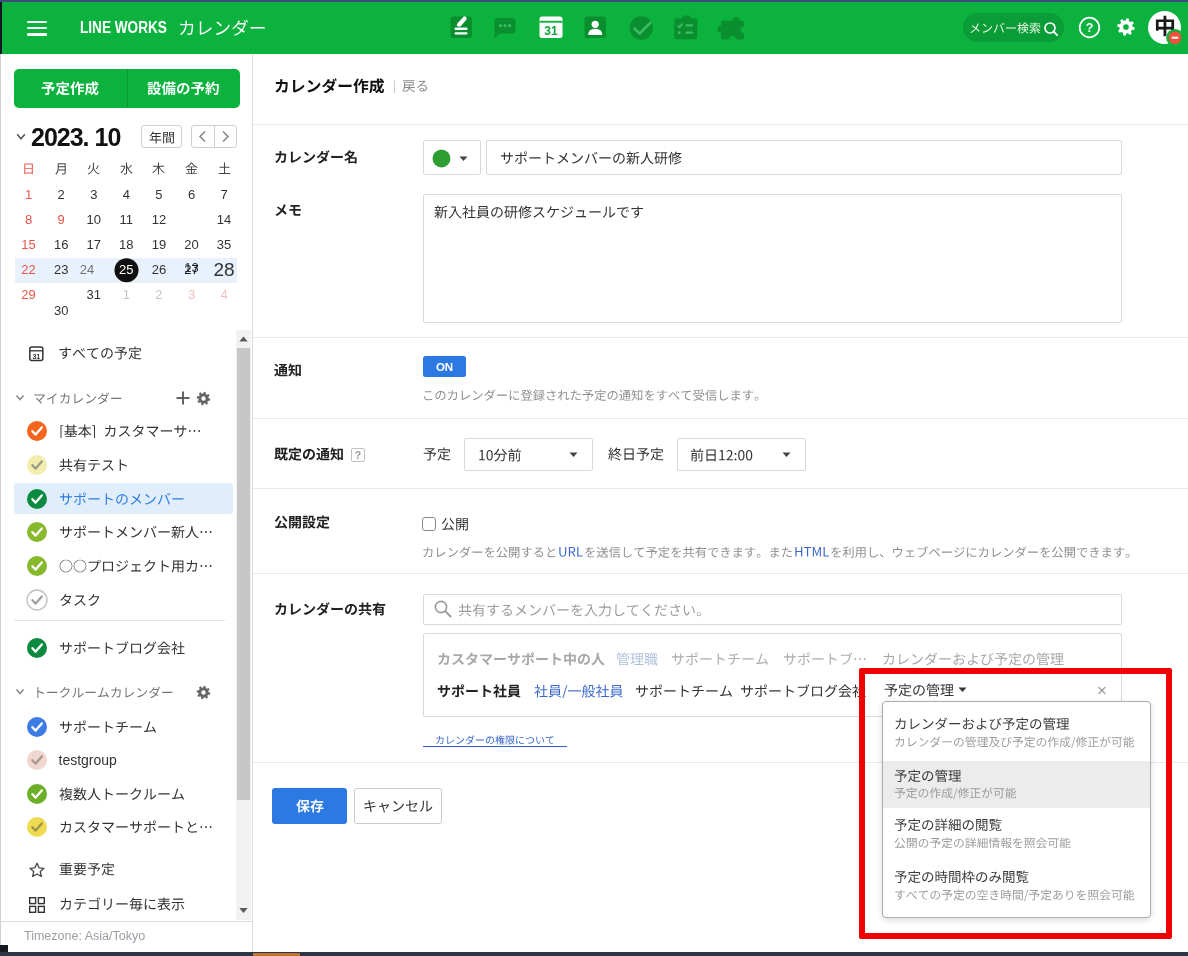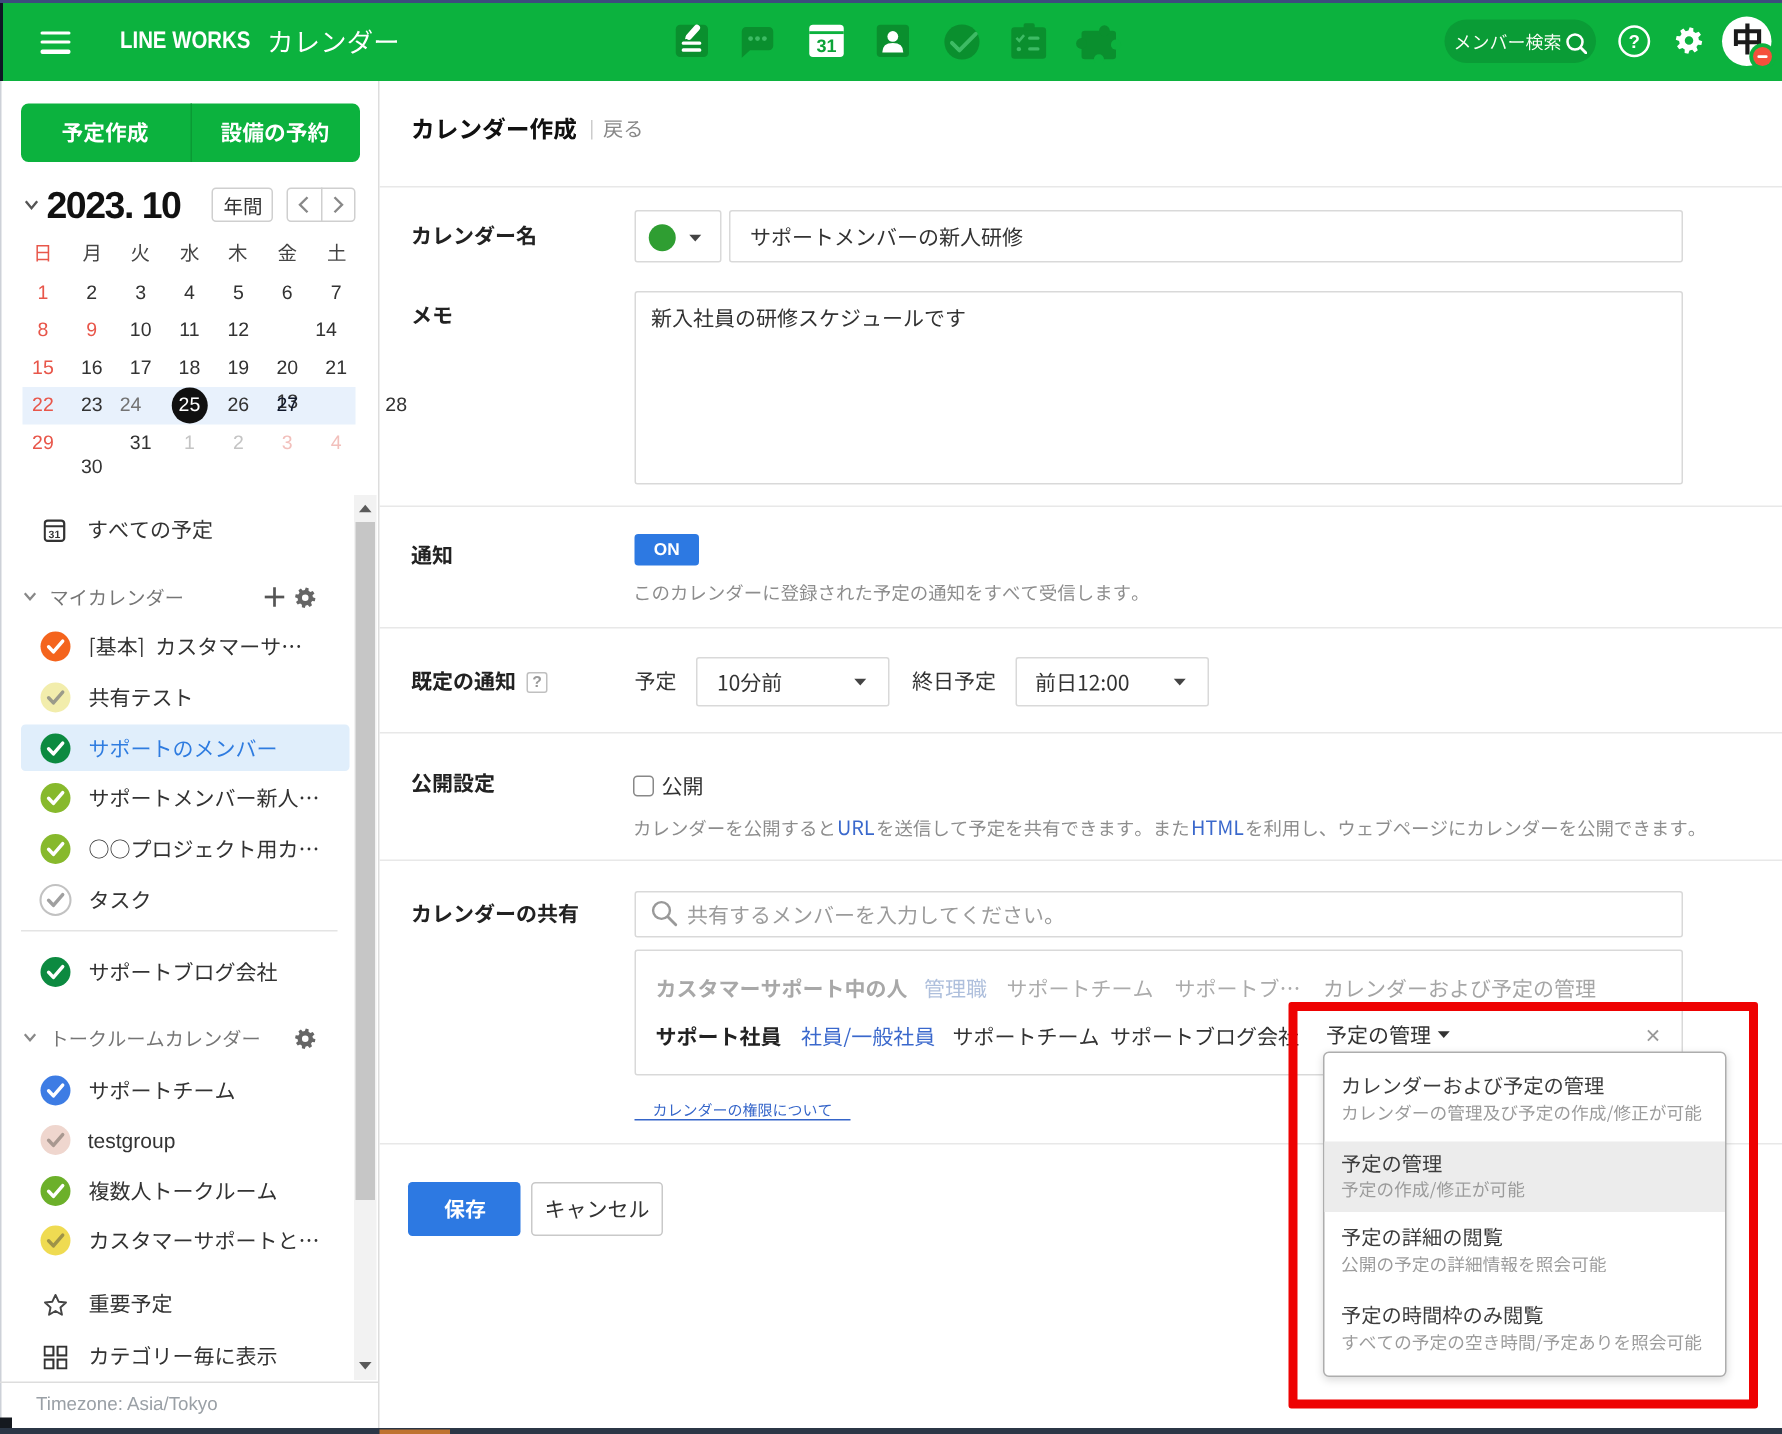--- a/index.html
+++ b/index.html
@@ -348,35 +348,35 @@
 <div style="left:112.3px;top:186.6px;width:28px;text-align:center;font-size:13px;line-height:16px;color:#333;font-weight:400;">4</div>
 <div style="left:144.9px;top:186.6px;width:28px;text-align:center;font-size:13px;line-height:16px;color:#333;font-weight:400;">5</div>
 <div style="left:177.5px;top:186.6px;width:28px;text-align:center;font-size:13px;line-height:16px;color:#333;font-weight:400;">6</div>
 <div style="left:210.1px;top:186.6px;width:28px;text-align:center;font-size:13px;line-height:16px;color:#333;font-weight:400;">7</div>
 <div style="left:14.6px;top:211.9px;width:28px;text-align:center;font-size:13px;line-height:16px;color:#e8564a;font-weight:400;">8</div>
 <div style="left:47.2px;top:211.9px;width:28px;text-align:center;font-size:13px;line-height:16px;color:#e8564a;font-weight:400;">9</div>
 <div style="left:79.8px;top:211.9px;width:28px;text-align:center;font-size:13px;line-height:16px;color:#333;font-weight:400;">10</div>
 <div style="left:112.3px;top:211.9px;width:28px;text-align:center;font-size:13px;line-height:16px;color:#333;font-weight:400;">11</div>
 <div style="left:144.9px;top:211.9px;width:28px;text-align:center;font-size:13px;line-height:16px;color:#333;font-weight:400;">12</div>
 <div style="left:177.5px;top:211.9px;width:28px;text-align:center;font-size:13px;line-height:16px;color:#333;font-weight:400;margin-top:48px;">13</div>
-<div style="left:210.1px;top:211.9px;width:28px;text-align:left;font-size:13px;line-height:16px;color:#333;font-weight:400;">14</div>
+<div style="left:210.1px;top:211.9px;width:28px;text-align:center;font-size:13px;line-height:16px;color:#333;font-weight:400;">14</div>
 <div style="left:14.6px;top:236.9px;width:28px;text-align:center;font-size:13px;line-height:16px;color:#e8564a;font-weight:400;">15</div>
 <div style="left:47.2px;top:236.9px;width:28px;text-align:center;font-size:13px;line-height:16px;color:#333;font-weight:400;">16</div>
 <div style="left:79.8px;top:236.9px;width:28px;text-align:center;font-size:13px;line-height:16px;color:#333;font-weight:400;">17</div>
 <div style="left:112.3px;top:236.9px;width:28px;text-align:center;font-size:13px;line-height:16px;color:#333;font-weight:400;">18</div>
 <div style="left:144.9px;top:236.9px;width:28px;text-align:center;font-size:13px;line-height:16px;color:#333;font-weight:400;">19</div>
 <div style="left:177.5px;top:236.9px;width:28px;text-align:center;font-size:13px;line-height:16px;color:#333;font-weight:400;">20</div>
-<div style="left:210.1px;top:236.9px;width:28px;text-align:center;font-size:13px;line-height:16px;color:#333;font-weight:400;">21</div>
+<div style="left:210.1px;top:236.9px;width:28px;text-align:center;font-size:13px;line-height:16px;color:#333;font-weight:400;">35</div>
 <div style="left:14.6px;top:262.3px;width:28px;text-align:center;font-size:13px;line-height:16px;color:#e8564a;font-weight:400;">22</div>
 <div style="left:47.2px;top:262.3px;width:28px;text-align:center;font-size:13px;line-height:16px;color:#333;font-weight:400;">23</div>
 <div style="left:79.8px;top:262.3px;width:28px;text-align:left;font-size:13px;line-height:16px;color:#737373;font-weight:400;">24</div>
 <div style="left:112.3px;top:262.3px;width:28px;text-align:center;font-size:13px;line-height:16px;color:#fff;font-weight:400;">25</div>
 <div style="left:144.9px;top:262.3px;width:28px;text-align:center;font-size:13px;line-height:16px;color:#333;font-weight:400;">26</div>
 <div style="left:177.5px;top:262.3px;width:28px;text-align:center;font-size:13px;line-height:16px;color:#0f172a;font-weight:400;">27</div>
-<div style="left:210.1px;top:262.3px;width:28px;text-align:center;font-size:13px;line-height:16px;color:#333;font-weight:400;margin-left:40px;">28</div>
+<div style="left:210.1px;top:262.3px;width:28px;text-align:center;font-size:19px;line-height:16px;color:#333;font-weight:400;">28</div>
 <div style="left:14.6px;top:286.6px;width:28px;text-align:center;font-size:13px;line-height:16px;color:#e8564a;font-weight:400;">29</div>
 <div style="left:47.2px;top:286.6px;width:28px;text-align:center;font-size:13px;line-height:16px;color:#333;font-weight:400;margin-top:16px;">30</div>
 <div style="left:79.8px;top:286.6px;width:28px;text-align:center;font-size:13px;line-height:16px;color:#333;font-weight:400;">31</div>
 <div style="left:112.3px;top:286.6px;width:28px;text-align:center;font-size:13px;line-height:16px;color:#c4c4c4;font-weight:400;">1</div>
 <div style="left:144.9px;top:286.6px;width:28px;text-align:center;font-size:13px;line-height:16px;color:#c4c4c4;font-weight:400;">2</div>
 <div style="left:177.5px;top:286.6px;width:28px;text-align:center;font-size:13px;line-height:16px;color:#f2c0bc;font-weight:400;">3</div>
 <div style="left:210.1px;top:286.6px;width:28px;text-align:center;font-size:13px;line-height:16px;color:#f2c0bc;font-weight:400;">4</div>
 <svg style="left:29px;top:346px;" width="15" height="16" viewBox="0 0 15 16">
     <rect x="0.8" y="1" width="13" height="13.6" rx="2" fill="none" stroke="#333" stroke-width="1.5"></rect>
     <line x1="1" y1="4.8" x2="13.6" y2="4.8" stroke="#333" stroke-width="1.3"></line>

